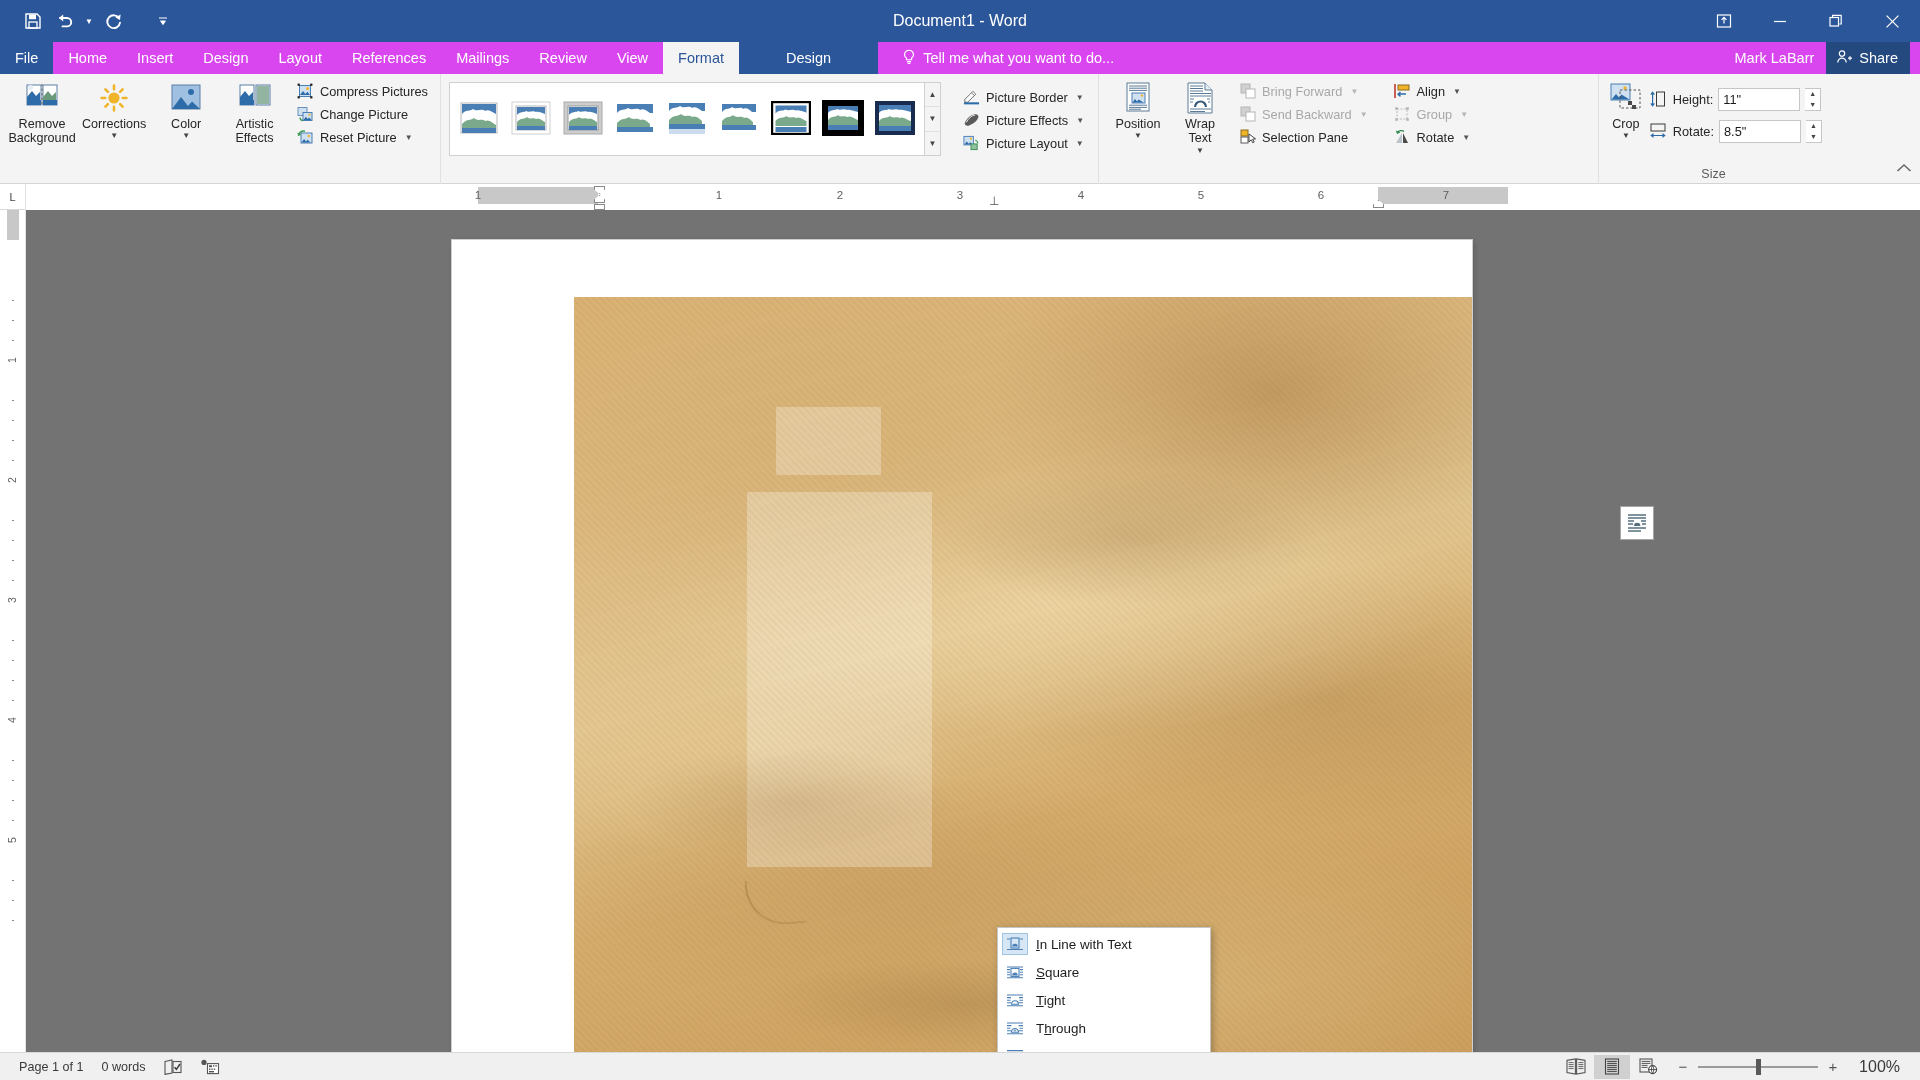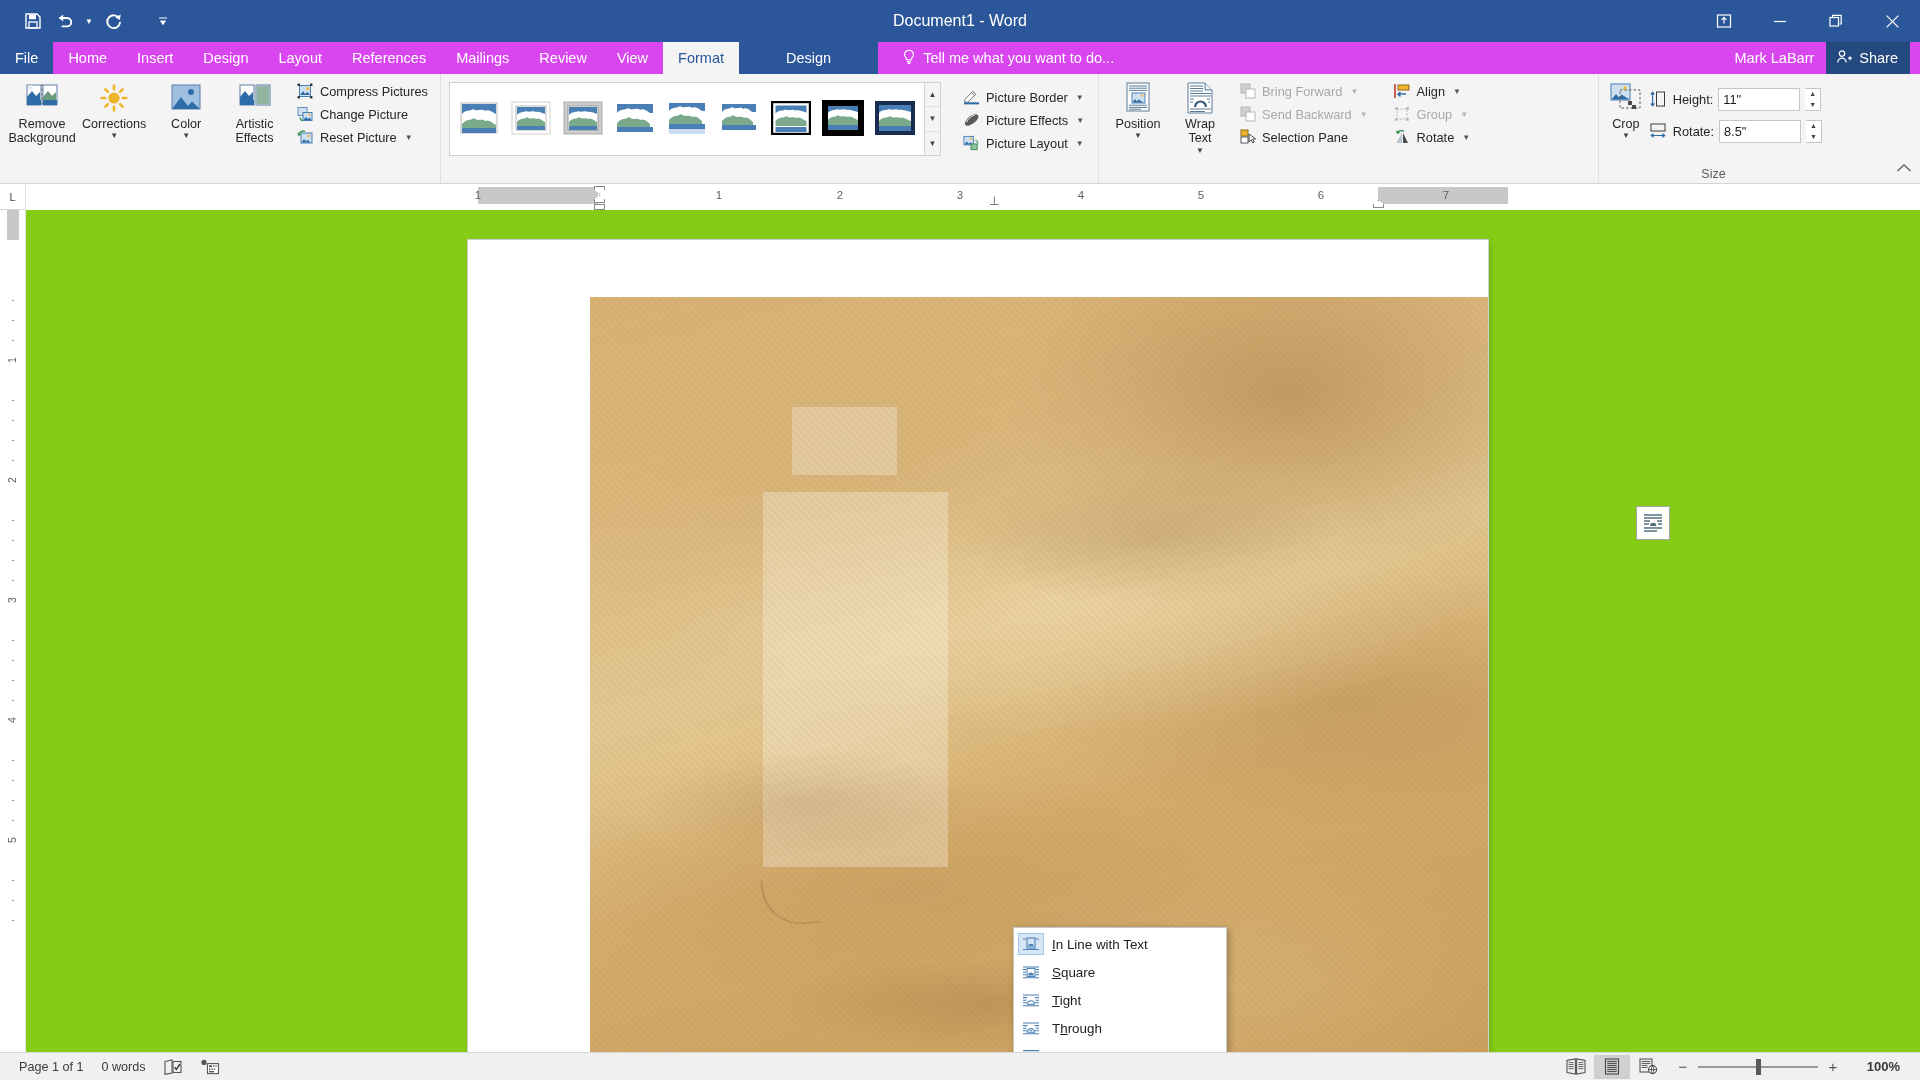--- a/index.html
+++ b/index.html
@@ -207,24 +207,23 @@
   }
   .indent-top { top:2px; clip-path: polygon(0 0, 100% 0, 100% 45%, 50% 100%, 0 45%); }
   .indent-bot { bottom:2px; clip-path: polygon(50% 0, 100% 55%, 100% 100%, 0 100%, 0 55%); }
   .indent-sq { position:absolute; bottom:0px; width:11px; height:6px; border:1px solid #888; background:#fff;}
   .tabstop { position:absolute; top:12px; font-size:12px; color:#555; line-height:10px;}
 
   
   .workspace {
     position: relative;
     height: calc(1080px - 42px - 32px - 110px - 26px - 28px);
-    background: #84cc16;
+    background: #737373;
     display: flex;
     overflow: hidden;
-    gap: 16px;
   }
   .vruler {
     width: 26px;
     background: #fff;
     position: relative;
     border-right: 1px solid #e3e3e3;
   }
   .vr-margin { position:absolute; left:7px; width:12px; background:#c8c8c8;}
   .vr-num { position:absolute; left:12px; font-size:10.5px; color:#5e5e5e; transform: translate(-50%,-50%) rotate(-90deg);}
   .vr-tick { position:absolute; left:12px; width:2px; height:1px; background:#8a8a8a;}
@@ -326,21 +325,21 @@
   .sb-right { margin-left:auto; display:flex; align-items:center; gap:0px;}
   .viewbtn {
     width: 36px; height: 24px;
     display:flex;align-items:center;justify-content:center;
     color:#444;
   }
   .viewbtn.active { background: #d0d0d0; }
   .zoom-wrap { display:flex; align-items:center; gap:8px; padding:0 10px;}
   .zoom-track { width: 120px; height:2px; background:#9a9a9a; position:relative;}
   .zoom-thumb { position:absolute; left:58px; top:-7px; width:5px; height:16px; background:#5a5a5a;}
-  .zoom-pct { width: 52px; text-align:right; font-size:13px; color:#3a3a3a;font-weight:bold;}
+  .zoom-pct { width: 52px; text-align:right; font-size:16px; color:#3a3a3a;}
   .sb-sign { font-size:15px; color:#555; width:14px; text-align:center;}
 </style>
 </head>
 <body>
 
 <div class="titlebar">
   <div class="qat">
     <div class="qat-btn">
       <svg width="18" height="18" viewBox="0 0 18 18">
           <path d="M2 2h11l3 3v11H2z" fill="none" stroke="#fff" stroke-width="1.4"></path>

